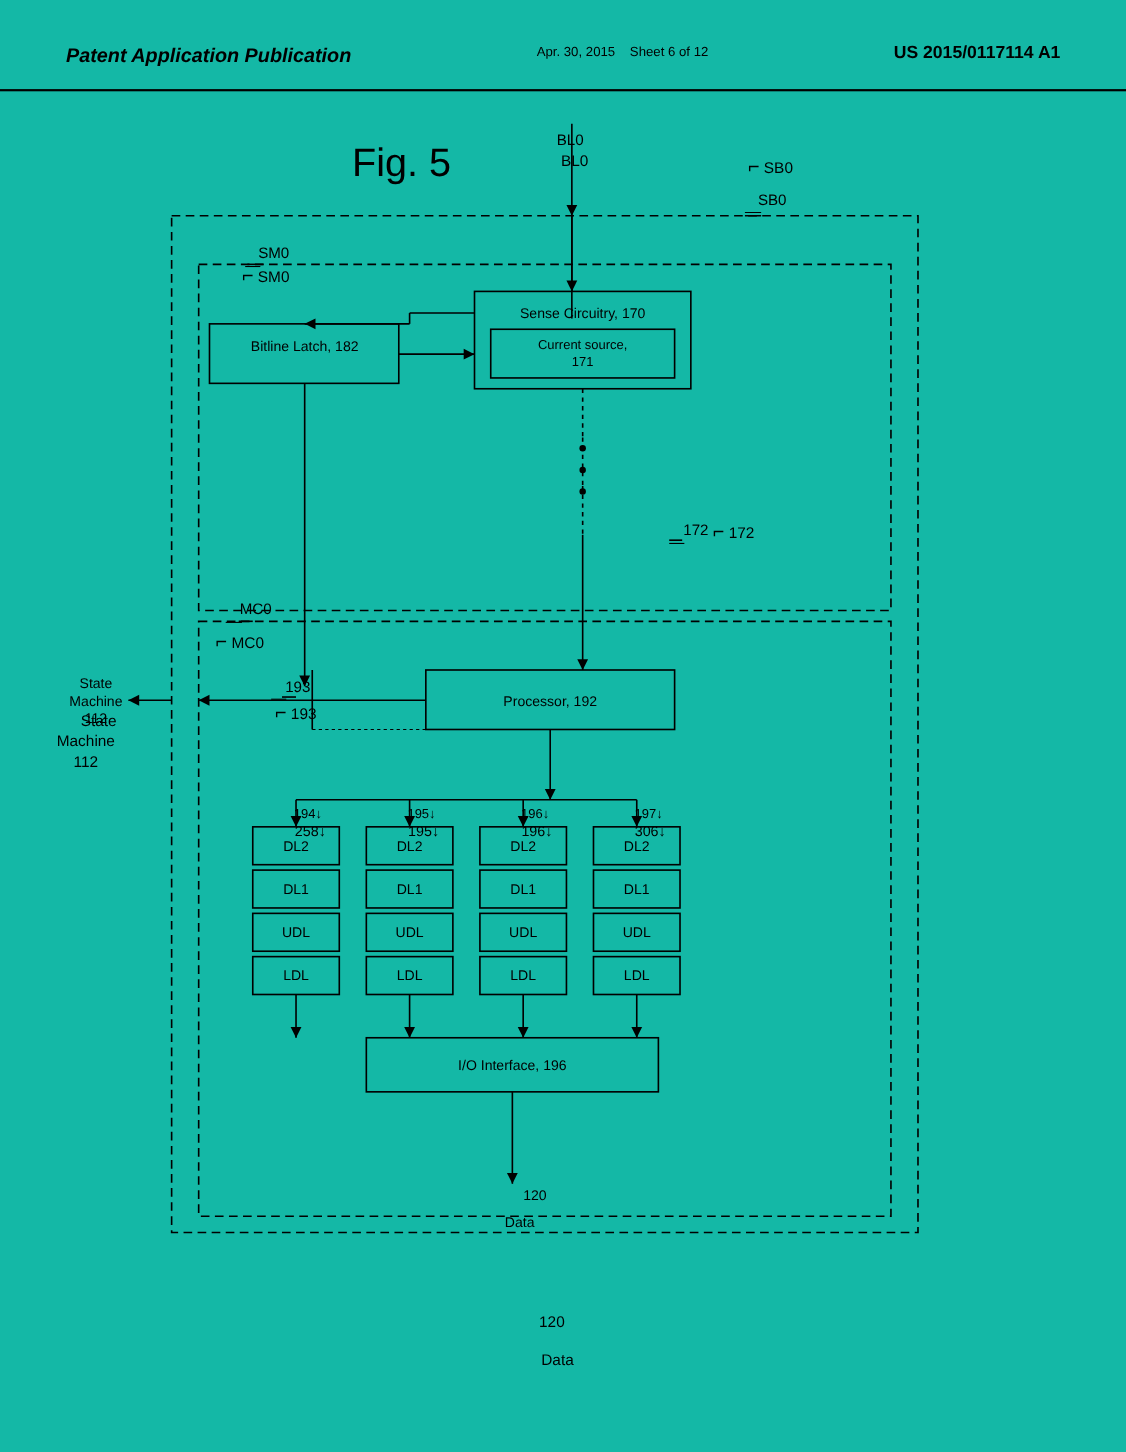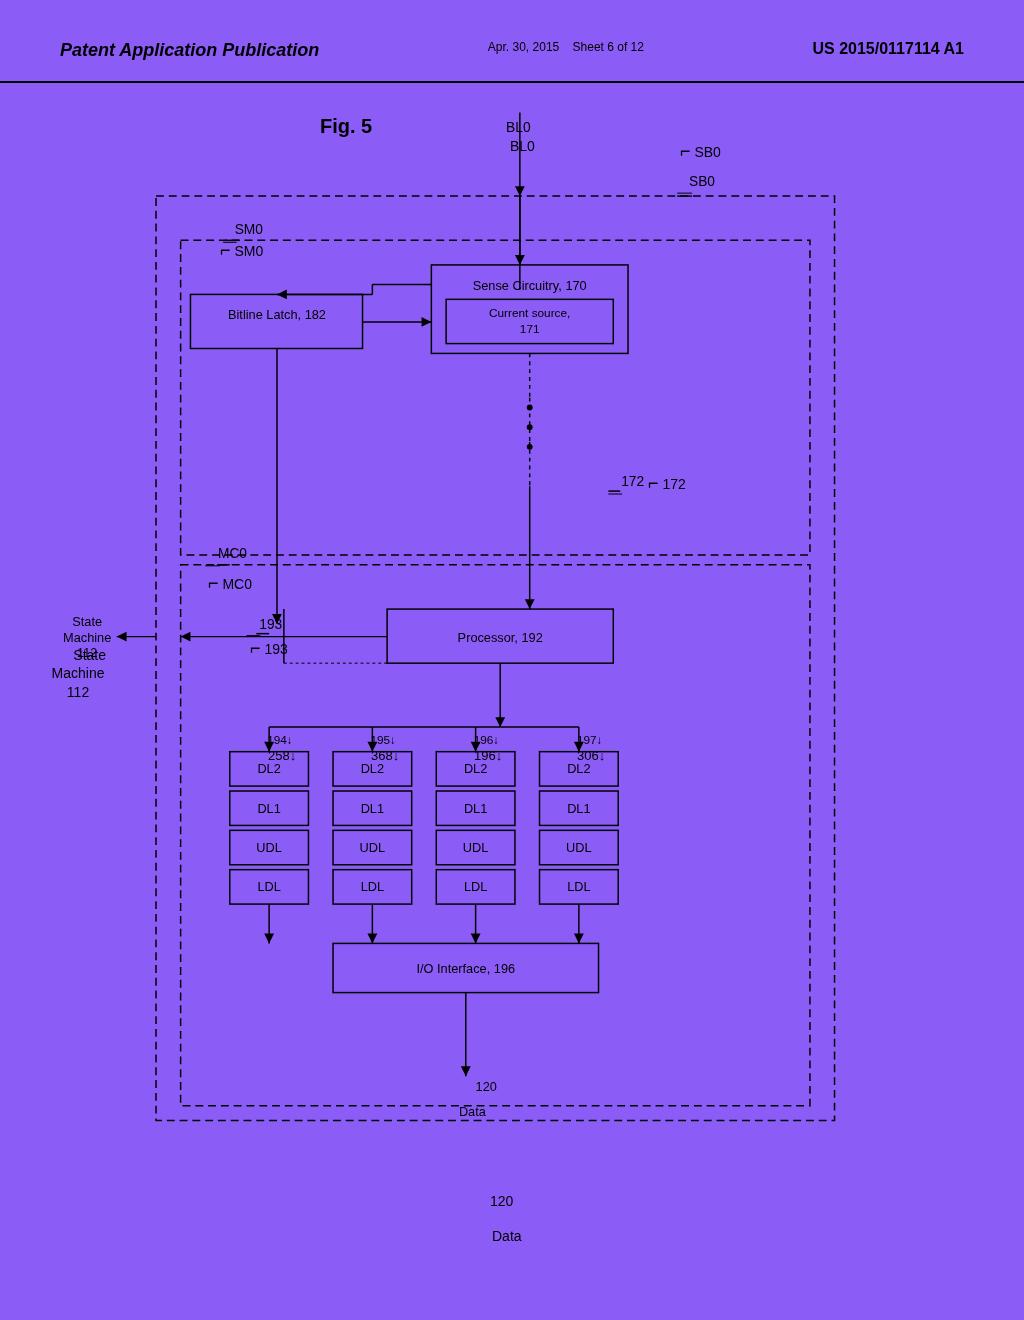--- a/index.html
+++ b/index.html
@@ -7,21 +7,21 @@
       background: #fff;
       font-family: Arial, sans-serif;
       width: 1024px;
       height: 1320px;
       overflow: hidden;
       position: relative;
     }
     .page {
       width: 1024px;
       height: 1320px;
-      background: #8b5cf6;
+      background: #14b8a6;
       position: relative;
     }
     .header {
       display: flex;
       justify-content: space-between;
       align-items: flex-start;
       padding: 40px 60px 20px 60px;
       border-bottom: 2px solid #000;
     }
     .header-left {
@@ -37,24 +37,24 @@
       font-size: 16px;
       font-weight: bold;
     }
     .diagram-area {
       position: relative;
       width: 100%;
       height: 1180px;
     }
     .fig-title {
       position: absolute;
-      top: 32px;
+      top: 44px;
       left: 320px;
-      font-size: 20px;
-      font-weight: bold;
+      font-size: 36px;
+      font-weight: normal;
     }
     
     .label-BL0 {
       position: absolute;
       top: 55px;
       left: 510px;
       font-size: 14px;
     }
     .label-SB0 {
       position: absolute;
@@ -64,21 +64,21 @@
     }
     .label-SM0 {
       position: absolute;
       top: 157px;
       left: 220px;
       font-size: 14px;
     }
     .label-MC0 {
       position: absolute;
       top: 490px;
-      left: 208px;
+      left: 196px;
       font-size: 14px;
     }
     .label-172 {
       position: absolute;
       top: 390px;
       left: 648px;
       font-size: 14px;
     }
     .label-193 {
       position: absolute;
@@ -156,21 +156,21 @@
 
     <div class="fig-title">Fig. 5</div>
 
     <div class="label-BL0">BL0</div>
     <div class="label-SB0"><span style="font-size:18px">⌐</span>&nbsp;<span>SB0</span></div>
     <div class="label-SM0"><span style="font-size:18px">⌐</span>&nbsp;<span>SM0</span></div>
     <div class="label-MC0"><span style="font-size:18px">⌐</span>&nbsp;<span>MC0</span></div>
     <div class="label-172"><span style="font-size:18px">⌐</span>&nbsp;<span>172</span></div>
     <div class="label-193"><span style="font-size:18px">⌐</span>&nbsp;<span>193</span></div>
     <div class="label-194"><span>258</span>↓</div>
-    <div class="label-195"><span>368</span>↓</div>
+    <div class="label-195"><span>195</span>↓</div>
     <div class="label-196"><span>196</span>↓</div>
     <div class="label-197"><span>306</span>↓</div>
     <div class="label-120" style="font-size:14px;">120</div>
     <div class="label-data" style="top:1145px; left:492px; position:absolute; font-size:14px;">Data</div>
     <div class="label-state-machine" style="white-space:pre;">
       <span>State
 Machine
 112</span>
     </div>
 

